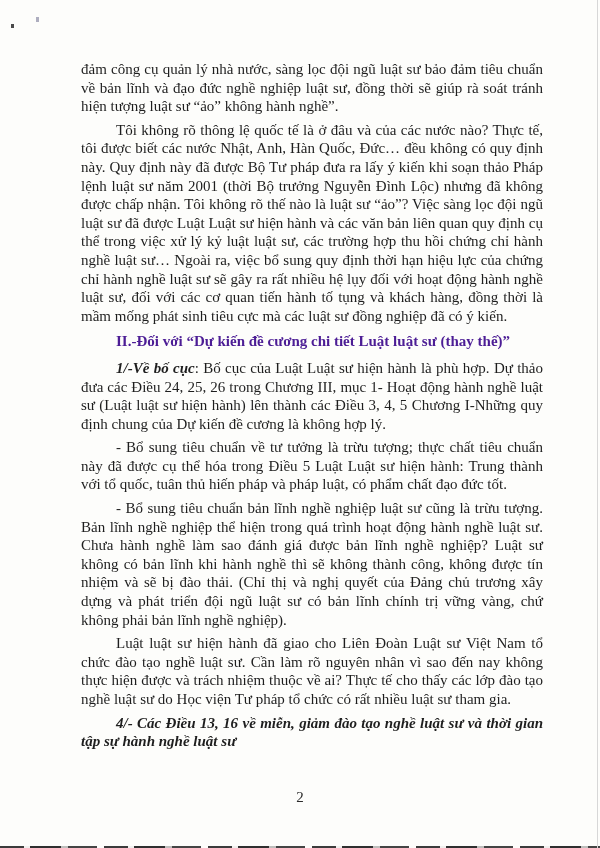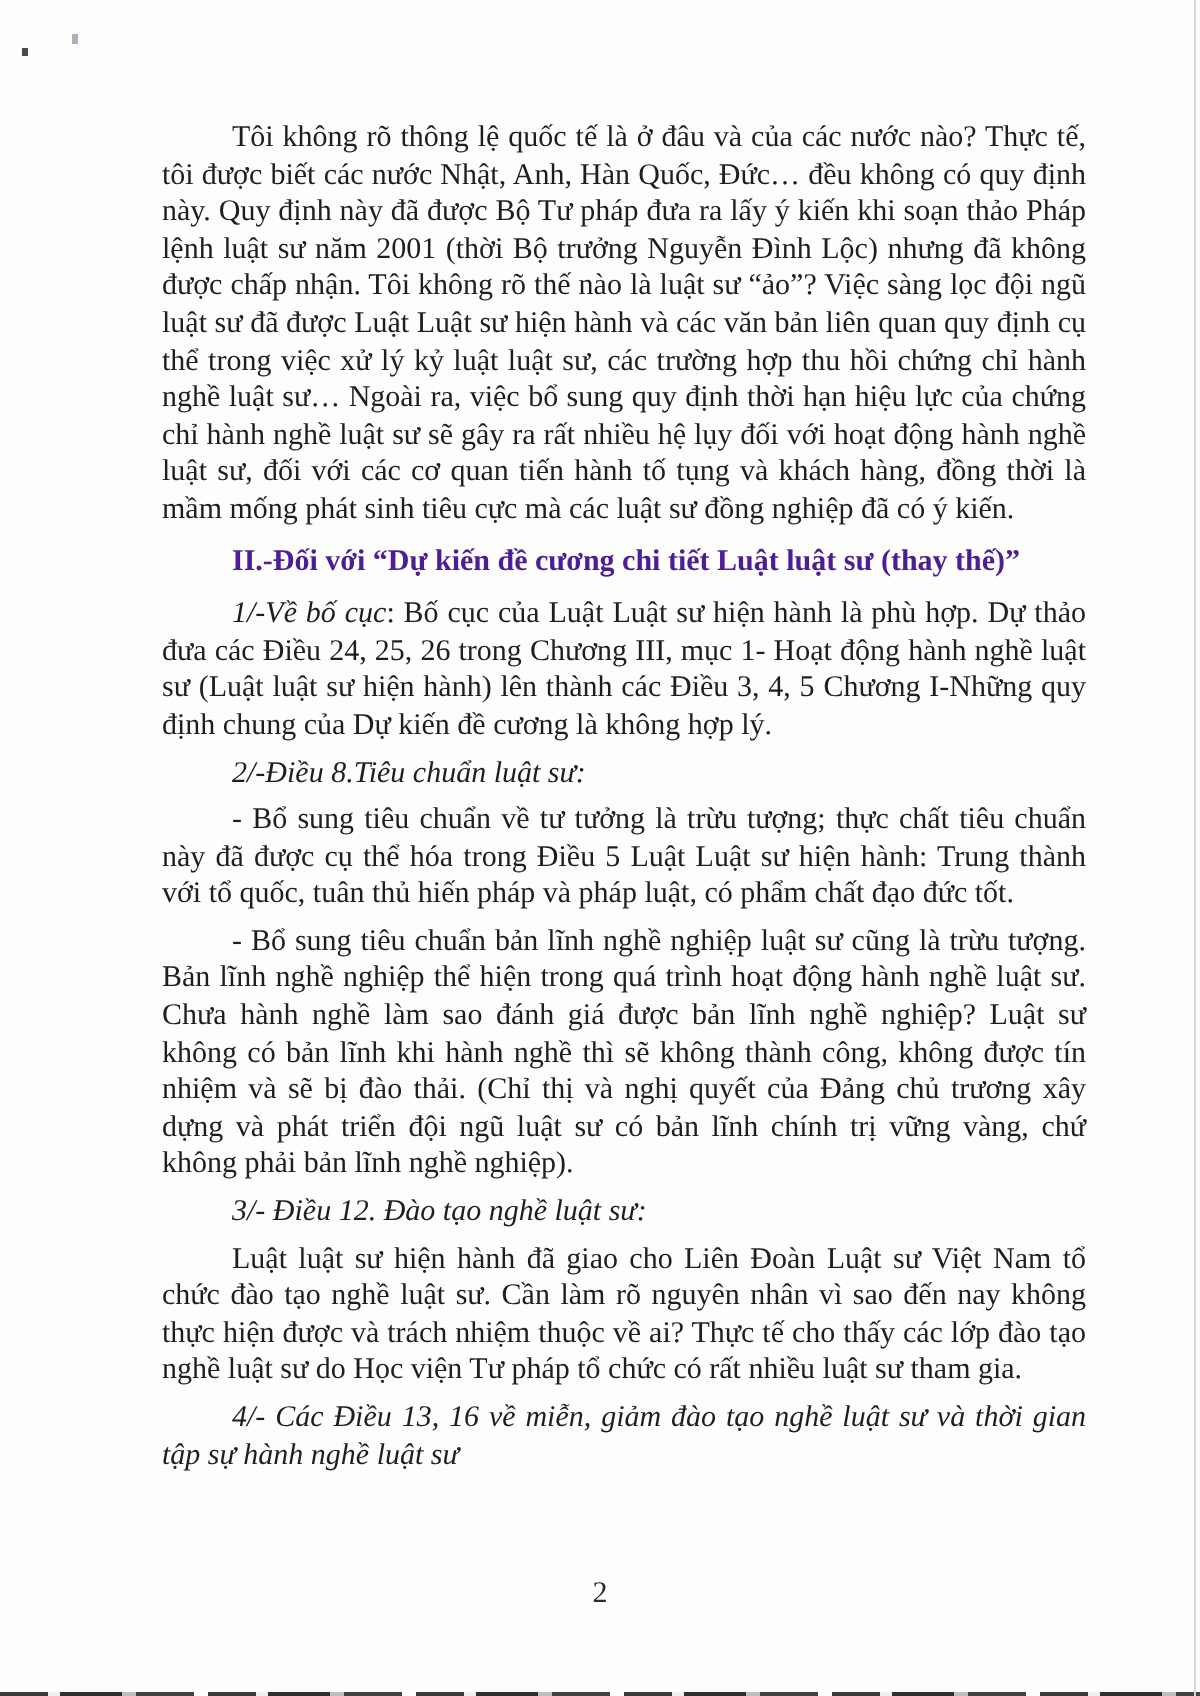--- a/index.html
+++ b/index.html
@@ -33,21 +33,21 @@
     text-align: justify;
     text-indent: 35px;
   }
   .para.continued {
     text-indent: 0;
   }
   .para.heading {
     margin: 7px 0 8px 0;
   }
   .seg.normal { font-style: normal; font-weight: normal; }
-  .seg.italic { font-style: italic; font-weight: normal; }
+  .seg.italic { font-style: italic; font-weight: bold; }
   .seg.bold   { font-style: normal; font-weight: bold; color: #4c1d95; }
   .page-number {
     position: absolute;
     top: 789px;
     left: 0;
     width: 600px;
     text-align: center;
     font-size: 15px;
     color: #2a2a2a;
   }
@@ -97,27 +97,26 @@
   }
 </style>
 </head>
 <body>
 
 <div class="page">
   <div class="speck-1"></div>
   <div class="speck-2"></div>
 
   <div class="content" id="doc-content">
+      <p class="para continued"><span class="seg normal">đảm công cụ quản lý nhà nước, sàng lọc đội ngũ luật sư bảo đảm tiêu chuẩn về bản lĩnh và đạo đức nghề nghiệp luật sư, đồng thời sẽ giúp rà soát tránh hiện tượng luật sư “ảo” không hành nghề”.</span></p>
       <p class="para body"><span class="seg normal">Tôi không rõ thông lệ quốc tế là ở đâu và của các nước nào? Thực tế, tôi được biết các nước Nhật, Anh, Hàn Quốc, Đức… đều không có quy định này. Quy định này đã được Bộ Tư pháp đưa ra lấy ý kiến khi soạn thảo Pháp lệnh luật sư năm 2001 (thời Bộ trưởng Nguyễn Đình Lộc) nhưng đã không được chấp nhận. Tôi không rõ thế nào là luật sư “ảo”? Việc sàng lọc đội ngũ luật sư đã được Luật Luật sư hiện hành và các văn bản liên quan quy định cụ thể trong việc xử lý kỷ luật luật sư, các trường hợp thu hồi chứng chỉ hành nghề luật sư… Ngoài ra, việc bổ sung quy định thời hạn hiệu lực của chứng chỉ hành nghề luật sư sẽ gây ra rất nhiều hệ lụy đối với hoạt động hành nghề luật sư, đối với các cơ quan tiến hành tố tụng và khách hàng, đồng thời là mầm mống phát sinh tiêu cực  mà các luật sư đồng nghiệp đã có ý kiến.</span></p>
       <p class="para heading"><span class="seg bold">II.-Đối với “Dự kiến đề cương chi tiết Luật luật sư (thay thế)”</span></p>
       <p class="para body"><span class="seg italic">1/-Về bố cục</span><span class="seg normal">: Bố cục của Luật Luật sư hiện hành là phù hợp. Dự thảo đưa các Điều 24, 25, 26 trong Chương III, mục 1- Hoạt động hành nghề luật sư (Luật luật sư hiện hành) lên thành các Điều 3, 4, 5 Chương I-Những quy định chung của Dự kiến đề cương là không hợp lý.</span></p>
-      <p class="para body"><span class="seg italic">2/-Điều 8.Tiêu chuẩn luật sư:</span></p>
       <p class="para body"><span class="seg normal">- Bổ sung tiêu chuẩn về tư tưởng là trừu tượng; thực chất tiêu chuẩn này đã được cụ thể hóa trong Điều 5 Luật Luật sư hiện hành: Trung thành với tổ quốc, tuân thủ hiến pháp và pháp luật, có phẩm chất đạo đức tốt.</span></p>
       <p class="para body"><span class="seg normal">- Bổ sung tiêu chuẩn bản lĩnh nghề nghiệp luật sư cũng là trừu tượng. Bản lĩnh nghề nghiệp thể hiện trong quá trình hoạt động hành nghề luật sư. Chưa hành nghề làm sao đánh giá được bản lĩnh nghề nghiệp? Luật sư không có bản lĩnh khi hành nghề thì sẽ không thành công, không được tín nhiệm và sẽ bị đào thải. (Chỉ thị và nghị quyết của Đảng chủ trương xây dựng và phát triển đội ngũ luật sư có bản lĩnh chính trị vững vàng, chứ không phải bản lĩnh nghề nghiệp).</span></p>
-      <p class="para body"><span class="seg italic">3/- Điều 12. Đào tạo nghề luật sư:</span></p>
       <p class="para body"><span class="seg normal">Luật luật sư hiện hành đã giao cho Liên Đoàn Luật sư Việt Nam tổ chức đào tạo nghề luật sư. Cần làm rõ nguyên nhân vì sao đến nay không thực hiện được và trách nhiệm thuộc về ai? Thực tế cho thấy các lớp đào tạo nghề luật sư do Học viện Tư pháp tổ chức có rất nhiều luật sư tham gia.</span></p>
       <p class="para body"><span class="seg italic">4/- Các Điều 13, 16 về miễn, giảm đào tạo nghề luật sư và thời gian tập sự hành nghề luật sư</span></p>
     </div>
 
   <div class="page-number">2</div>
 
   <div class="scan-edge-bottom"></div>
   <div class="scan-edge-right"></div>
 </div>
 

